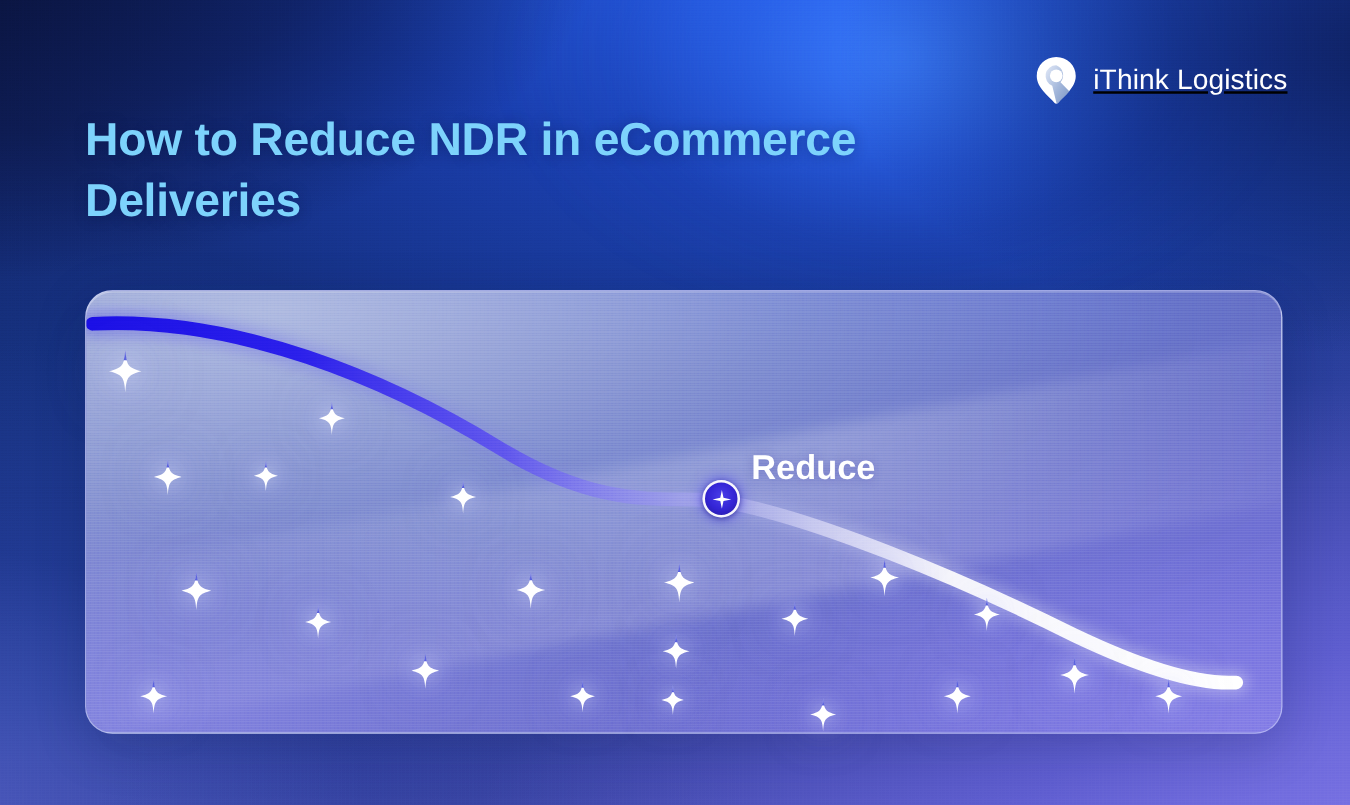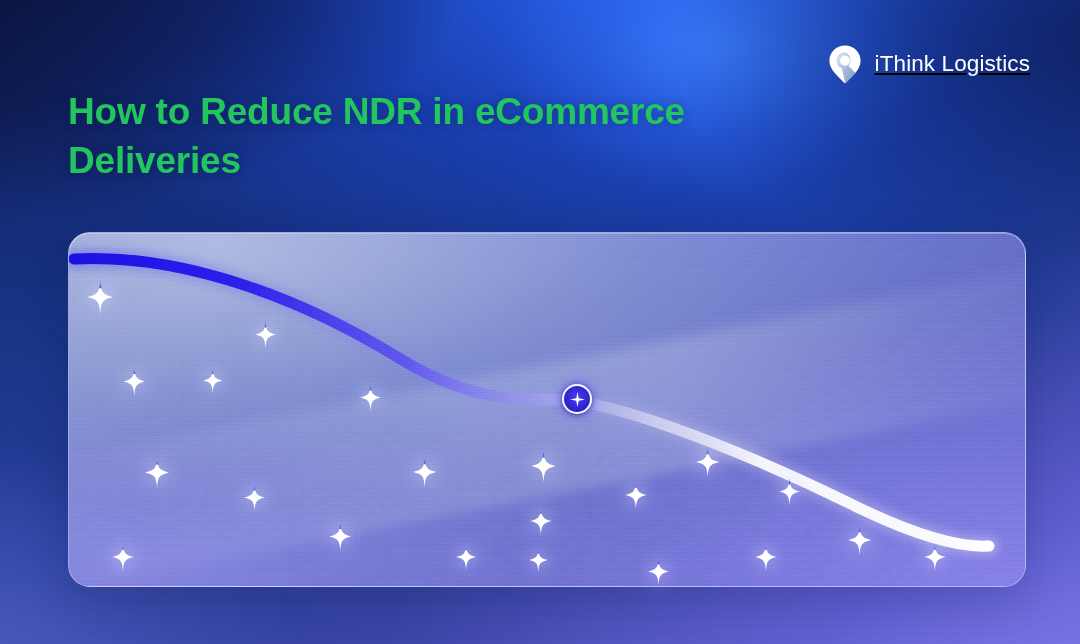--- a/index.html
+++ b/index.html
@@ -52,21 +52,21 @@
 
   
   .title {
     position: absolute;
     left: 68px; top: 88px;
     width: 720px;
     margin: 0;
     font-size: 37px;
     line-height: 1.32;
     font-weight: bold;
-    color: #22c55e;
+    color: #7dd3fc;
     letter-spacing: -0.2px;
     text-shadow: 0 1px 10px rgba(8,20,70,0.38);
   }
   .brand {
     position: absolute;
     right: 50px; top: 45px;
     display: flex;
     align-items: center;
     gap: 13px;
     text-decoration: underline;
@@ -282,14 +282,15 @@
           <path d="M20 0 C21.3 18, 23 22, 40 26 C23 30, 21.3 34, 20 52 C18.7 34, 17 30, 0 26 C17 22, 18.7 18, 20 0 Z" fill="#ffffff"></path>
           <path d="M20 0 C20.7 7, 21.2 10, 22 12.5 L18 12.5 C18.8 10, 19.3 7, 20 0 Z" fill="#3f48d8" opacity="0.85"></path>
         </svg></div>
     </div>
 
   <div class="node" id="node" style="left: 562px; top: 384px;">
     <svg width="15" height="15" viewBox="0 0 20 20">
       <path d="M10 0 L11.7 8.3 L20 10 L11.7 11.7 L10 20 L8.3 11.7 L0 10 L8.3 8.3 Z" fill="#ffffff"></path>
     </svg>
   </div>
+  <div class="node-label" id="node-label" style="left: 601px; top: 358px;">Reduce</div>
 
 </div>
 
 </body></html>

